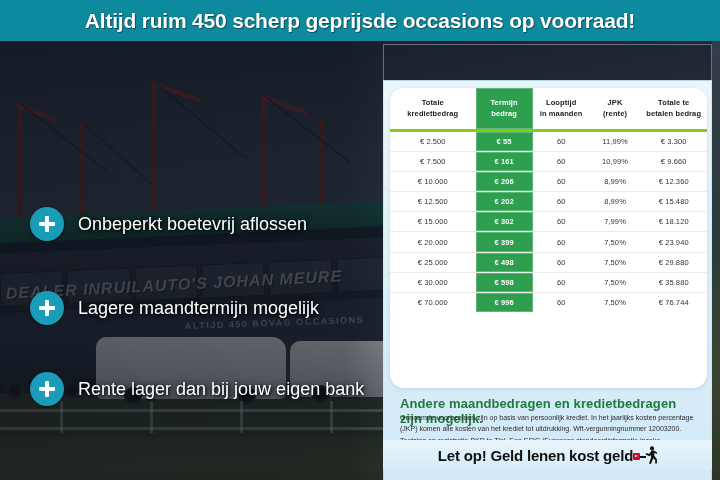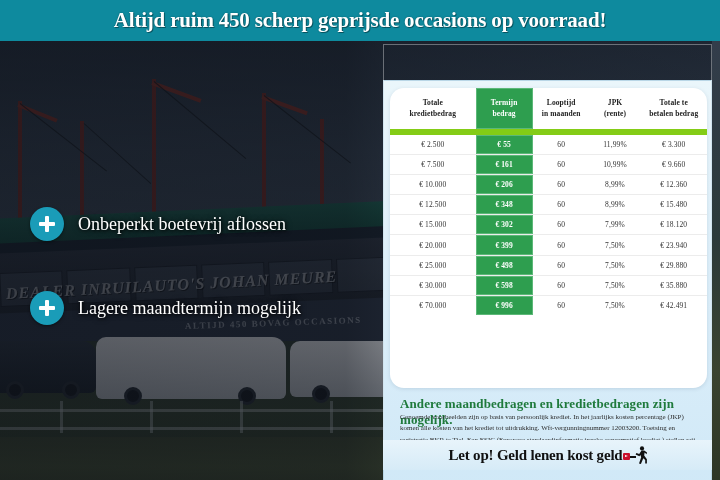--- a/index.html
+++ b/index.html
@@ -2,21 +2,21 @@
 <html><head>
 <meta charset="utf-8">
 <style>
   * { margin:0; padding:0; box-sizing:border-box; }
   html,body { width:720px; height:480px; overflow:hidden; }
   body {
     font-family:"Liberation Sans", sans-serif;
     background:#000;
     position:relative;
   }
-  #root { position:relative; width:720px; height:480px; overflow:hidden;font-family:Liberation Serif, serif; }
+  #root { position:relative; width:720px; height:480px; overflow:hidden; }
 
   
   .banner {
     position:absolute; left:0; top:0; width:720px; height:41px;
     background:#0e8a9e;
     display:flex; align-items:center; justify-content:center;
   }
   .banner-text {
     font-size:21px; font-weight:bold; color:#ffffff;
     letter-spacing:-0.2px; white-space:nowrap;
@@ -149,21 +149,21 @@
   table.rate { width:100%; border-collapse:collapse; table-layout:fixed; }
   table.rate th {
     font-size:7.5px; font-weight:bold; color:#222; padding:9px 1px 9px;
     line-height:1.5; vertical-align:middle; letter-spacing:.1px;
   }
   table.rate td {
     font-size:7.5px; color:#333; text-align:center; padding:5.1px 1px;
     letter-spacing:.1px;
   }
   table.rate tbody tr { border-top:1px solid #ececec; }
-  table.rate tbody tr:first-child { border-top:6px solid #84cc16; }
+  table.rate tbody tr:first-child { border-top:3px solid #84cc16; }
   col.c1 { width:27%; } col.c2 { width:18%; } col.c3 { width:18%; }
   col.c4 { width:16%; } col.c5 { width:21%; }
   .hl {
     background:#2e9e4f; color:#ffffff !important; font-weight:bold;
     box-shadow:inset 0 0 0 1px #5cb878;
   }
   th.hl { background:#2e9e4f; color:#fff !important; }
 
   .note-title {
     position:absolute; left:16px; top:315px; width:300px;
@@ -286,20 +286,24 @@
     <div class="bullet" style="top:250px;">
       <div class="plus-badge"></div>
       <div class="bullet-text">Lagere maandtermijn mogelijk</div>
     </div>
 
     <div class="bullet" style="top:166px;">
       <div class="plus-badge"></div>
       <div class="bullet-text">Onbeperkt boetevrij aflossen</div>
     </div>
 
+    <div class="bullet" style="top:331px;">
+      <div class="plus-badge"></div>
+      <div class="bullet-text">Rente lager dan bij jouw eigen bank</div>
+    </div>
   </div>
 
   <div class="right-panel">
 
     <div class="card">
       <table class="rate">
         <colgroup>
           <col class="c1">
             <col class="c2">
             <col class="c3">
@@ -347,21 +351,21 @@
             </tr>
             <tr>
               <td>€ 10.000</td>
               <td class="hl">€ 206</td>
               <td>60</td>
               <td>8,99%</td>
               <td>€ 12.360</td>
             </tr>
             <tr>
               <td>€ 12.500</td>
-              <td class="hl">€ 348</td>
+              <td class="hl">€ 202</td>
               <td>60</td>
               <td>8,99%</td>
               <td>€ 15.480</td>
             </tr>
             <tr>
               <td>€ 15.000</td>
               <td class="hl">€ 302</td>
               <td>60</td>
               <td>7,99%</td>
               <td>€ 18.120</td>
@@ -385,21 +389,21 @@
               <td class="hl">€ 598</td>
               <td>60</td>
               <td>7,50%</td>
               <td>€ 35.880</td>
             </tr>
             <tr>
               <td>€ 70.000</td>
               <td class="hl">€ 996</td>
               <td>60</td>
               <td>7,50%</td>
-              <td>€ 42.491</td>
+              <td>€ 76.744</td>
             </tr>
           </tbody>
       </table>
     </div>
 
     <div class="note-title">Andere maandbedragen en kredietbedragen zijn mogelijk.</div>
     <div class="note-body">Genoemde voorbeelden zijn op basis van persoonlijk krediet. In het jaarlijks kosten percentage (JKP) komen alle kosten van het krediet tot uitdrukking. Wft-vergunningnummer 12003200. Toetsing en registratie BKR te Tiel. Een ESIC (Europese standaardinformatie inzake consumptief krediet ) stellen wij graag voor je op.</div>
   </div>
   <div class="panel-outline"></div>
 

